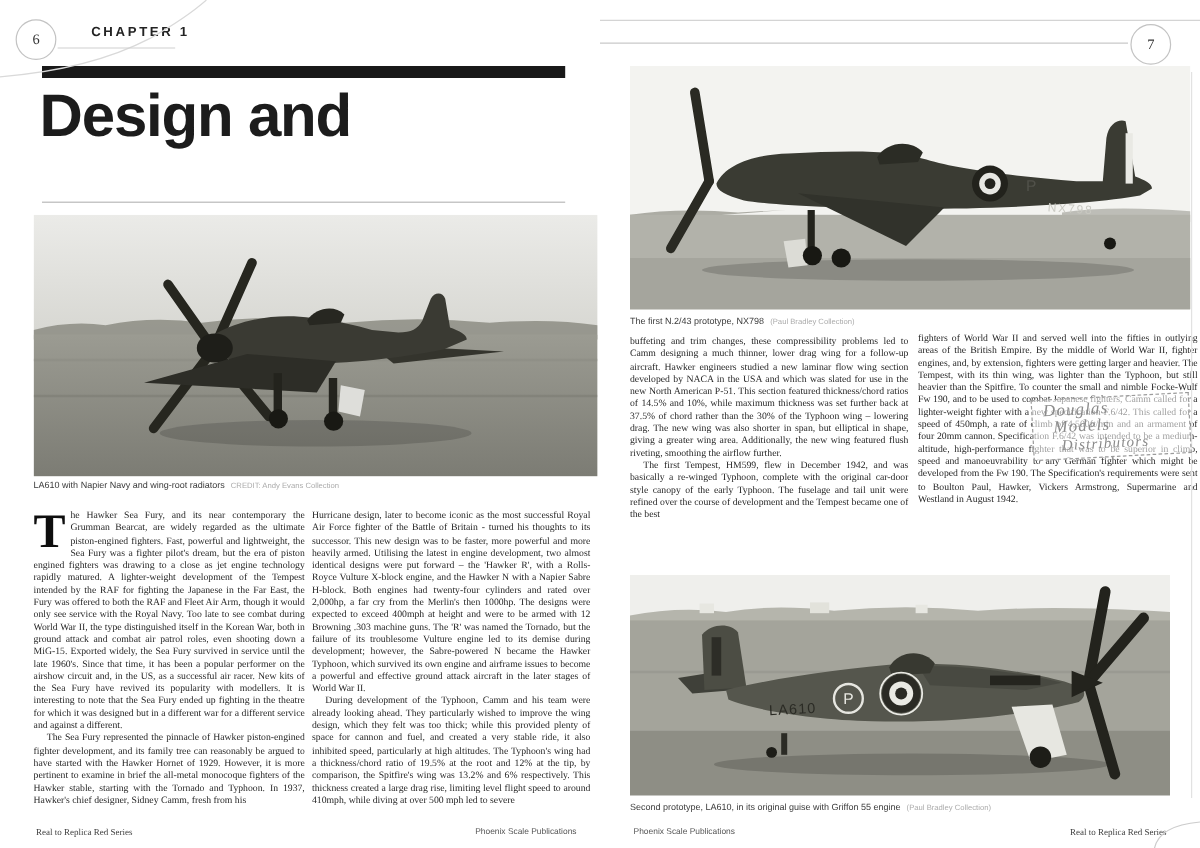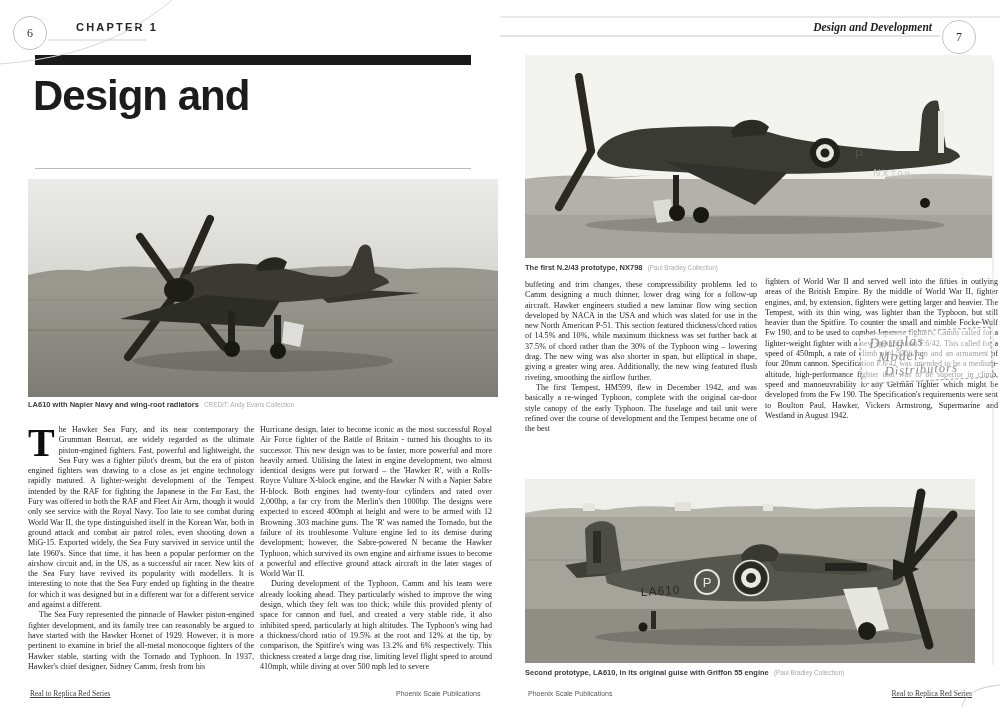--- a/index.html
+++ b/index.html
@@ -8,37 +8,37 @@
   .abs{position:absolute;}
   
   .pagenum{width:32px;height:32px;border:1px solid #c3c3c3;border-radius:50%;background:#fff;
            display:flex;align-items:center;justify-content:center;font-size:12px;color:#333;
            font-family:"Liberation Serif",serif;z-index:4;}
   .chapter{font-family:"Liberation Sans",sans-serif;font-size:11px;letter-spacing:2.2px;
            color:#232323;font-weight:600;margin-left:12px;}
   .runhead{font-family:"Liberation Serif",serif;font-style:italic;font-weight:bold;
            font-size:11.5px;color:#1e1e1e;text-align:right;}
   .blackbar{background:#191919;}
-  .title{font-family:"Liberation Sans",sans-serif;font-weight:800;font-size:42px;
+  .title{font-family:"Liberation Sans",sans-serif;font-weight:800;font-size:50px;
          line-height:40px;color:#1c1c1c;letter-spacing:-1px;}
   .rule{background:#b9b9b9;height:1px;}
   
   .photo{display:block;}
   
   .caption{font-family:"Liberation Sans",sans-serif;font-size:7.5px;color:#3b3b3b;}
-  .cap-b{font-weight:bold;}
+  .cap-b{font-weight:normal;}
   .cap-c{font-weight:normal;font-size:6.4px;color:#ababab;margin-left:3px;}
   
   .col{font-size:8.1px;line-height:10.3px;text-align:justify;color:#262626;overflow:hidden;}
   .col p{margin:0;}
   .col p.ind{text-indent:11px;}
   .dropcap{float:left;font-size:40px;line-height:31px;font-weight:bold;color:#0e0e0e;
            padding:2px 4px 0 0;font-family:"Liberation Serif",serif;}
   
-  .foot-serif{font-family:"Liberation Serif",serif;font-size:7.5px;color:#3f3f3f;text-decoration:underline;}
+  .foot-serif{font-family:"Liberation Serif",serif;font-size:7.5px;color:#3f3f3f;}
   .foot-sans{font-family:"Liberation Sans",sans-serif;font-size:7px;color:#565656;}
   
   .wm-sprue{z-index:6;font-family:"Liberation Sans",sans-serif;font-weight:bold;
             line-height:19px;opacity:.85;}
   .wm-sprue .w1{font-size:19px;color:#cf4a25;display:block;}
   .wm-sprue .w2{font-size:19px;color:#9ab0c3;display:block;}
   .wm-sprue .w3{font-size:19px;color:#3f76b4;display:inline;}
   .wm-sprue .w4{font-size:8px;color:#8fb0d2;margin-left:2px;}
   .wm-doug{z-index:6;transform:rotate(-3deg);border:1px dashed #9b9b9b;
            background:rgba(255,255,255,0.55);padding:3px 9px 4px 9px;
@@ -132,21 +132,20 @@
     <p class="ind">The Sea Fury represented the pinnacle of Hawker piston-engined fighter development, and its family tree can reasonably be argued to have started with the Hawker Hornet of 1929. However, it is more pertinent to examine in brief the all-metal monocoque fighters of the Hawker stable, starting with the Tornado and Typhoon. In 1937, Hawker's chief designer, Sidney Camm, fresh from his</p>
   </div>
   <div class="abs col" style="left:260px;top:425px;width:232px;height:268px;">
     <p>Hurricane design, later to become iconic as the most successful Royal Air Force fighter of the Battle of Britain - turned his thoughts to its successor. This new design was to be faster, more powerful and more heavily armed. Utilising the latest in engine development, two almost identical designs were put forward – the 'Hawker R', with a Rolls-Royce Vulture X-block engine, and the Hawker N with a Napier Sabre H-block. Both engines had twenty-four cylinders and rated over 2,000hp, a far cry from the Merlin's then 1000hp. The designs were expected to exceed 400mph at height and were to be armed with 12 Browning .303 machine guns. The 'R' was named the Tornado, but the failure of its troublesome Vulture engine led to its demise during development; however, the Sabre-powered N became the Hawker Typhoon, which survived its own engine and airframe issues to become a powerful and effective ground attack aircraft in the later stages of World War II.</p>
     <p class="ind">During development of the Typhoon, Camm and his team were already looking ahead. They particularly wished to improve the wing design, which they felt was too thick; while this provided plenty of space for cannon and fuel, and created a very stable ride, it also inhibited speed, particularly at high altitudes. The Typhoon's wing had a thickness/chord ratio of 19.5% at the root and 12% at the tip, by comparison, the Spitfire's wing was 13.2% and 6% respectively. This thickness created a large drag rise, limiting level flight speed to around 410mph, while diving at over 500 mph led to severe</p>
   </div>
 
   <div class="abs foot-serif" style="left:30px;top:689px;">Real to Replica Red Series</div>
   <div class="abs foot-sans" style="left:396px;top:690px;">Phoenix Scale Publications</div>
 
-  <div class="abs runhead" style="left:660px;top:21px;width:272px;">Design and Development</div>
 
   <div class="abs pagenum" style="left:942px;top:20px;">
     <span>7</span>
   </div>
 
   <svg class="abs photo" style="left:525px;top:55px;" width="467" height="203" viewBox="0 0 467 203">
     <rect x="0" y="0" width="467" height="203" fill="#f3f3f0"></rect>
     <path d="M0,124 Q40,118 90,122 L130,120 L0,130 Z" fill="#9a9a91" opacity="0.8"></path>
     <path d="M360,122 Q400,116 467,121 L467,130 L360,128 Z" fill="#9a9a91" opacity="0.6"></path>
     <rect x="0" y="124" width="467" height="79" fill="#b2b2aa"></rect>

